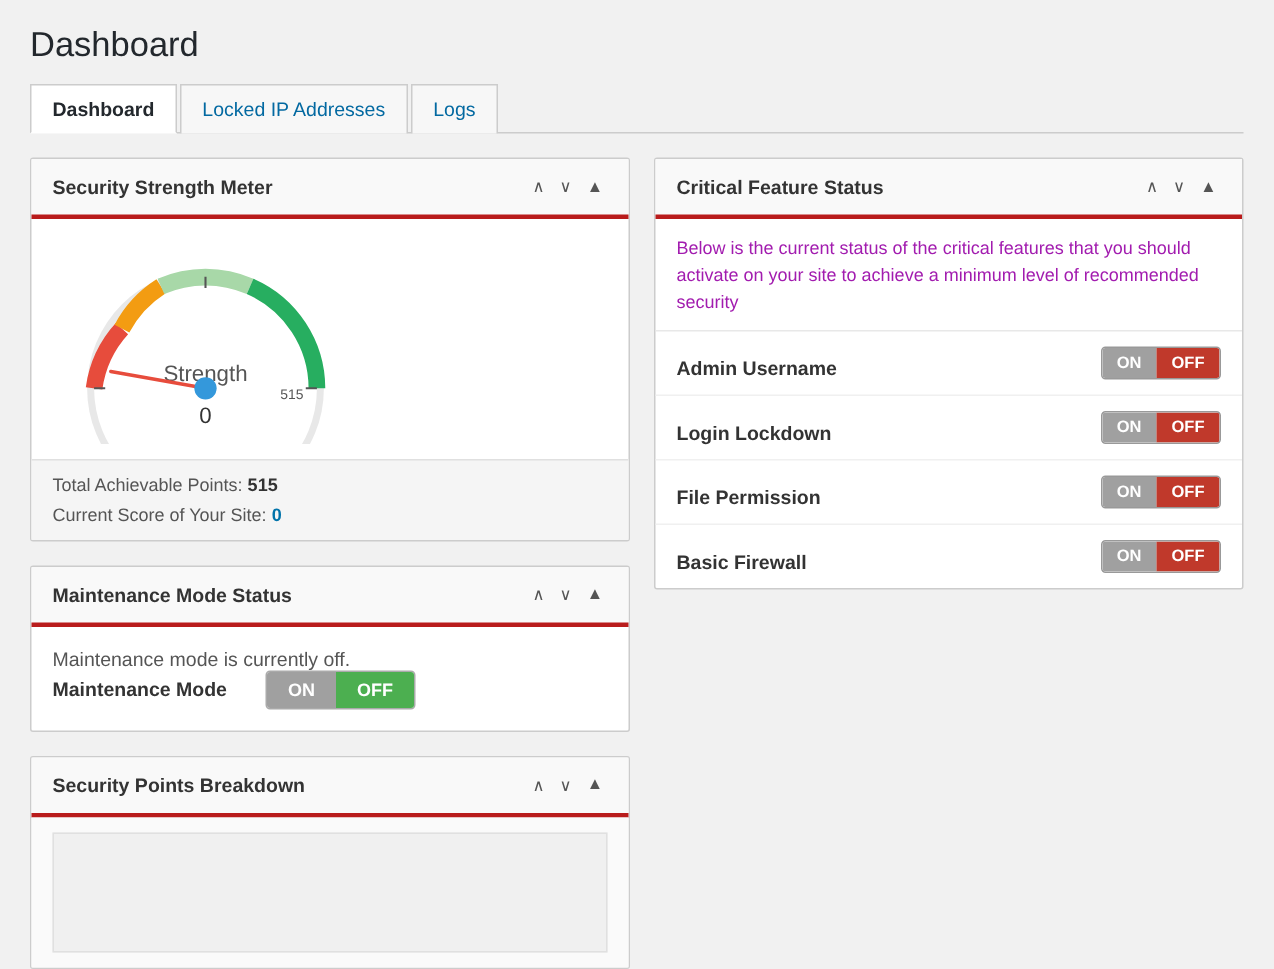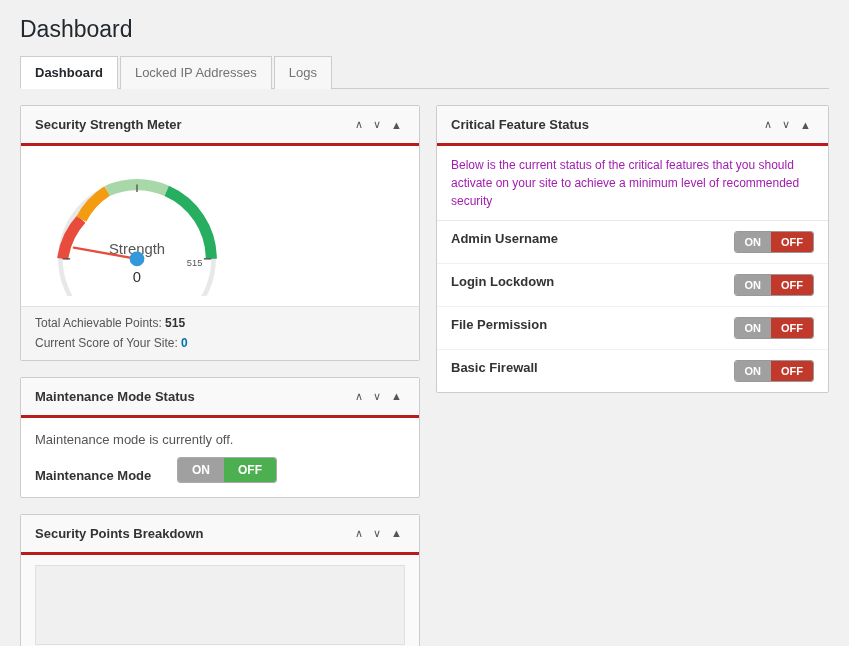--- a/index.html
+++ b/index.html
@@ -26,21 +26,21 @@
       margin-bottom: 16px;
       background: transparent;
     }
     .tab-item {
       padding: 8px 14px;
       border: 1px solid #ccc;
       border-bottom: none;
       background: #f7f7f7;
       cursor: pointer;
       font-size: 13px;
-      color: #737373;
+      color: #0369a1;
       margin-right: 2px;
       position: relative;
       top: 1px;
     }
     .tab-item.active {
       background: #fff;
       border-bottom: 1px solid #fff;
       color: #23282d;
       font-weight: bold;
     }
@@ -115,26 +115,25 @@
     }
     .highlight-blue {
       color: #0073aa;
       font-weight: bold;
     }
     
     .card-body {
       padding: 14px;
     }
     .maintenance-text {
-      margin-bottom: 10px;
       color: #555;
     }
     .toggle-row {
       display: flex;
-      align-items: flex-end;
+      align-items: center;
       gap: 12px;
     }
     .toggle-label {
       font-weight: bold;
       min-width: 130px;
     }
     .toggle-switch {
       display: flex;
       border-radius: 3px;
       overflow: hidden;
@@ -176,21 +175,21 @@
     
     .critical-desc {
       padding: 10px 14px;
       font-size: 12px;
       color: #a21caf;
       border-bottom: 1px solid #e8e8e8;
       line-height: 1.5;
     }
     .feature-row {
       display: flex;
-      align-items: flex-start;
+      align-items: flex-end;
       justify-content: space-between;
       padding: 10px 14px;
       border-bottom: 1px solid #f0f0f0;
     }
     .feature-row:last-child {
       border-bottom: none;
     }
     .feature-name {
       font-weight: bold;
       font-size: 13px;

